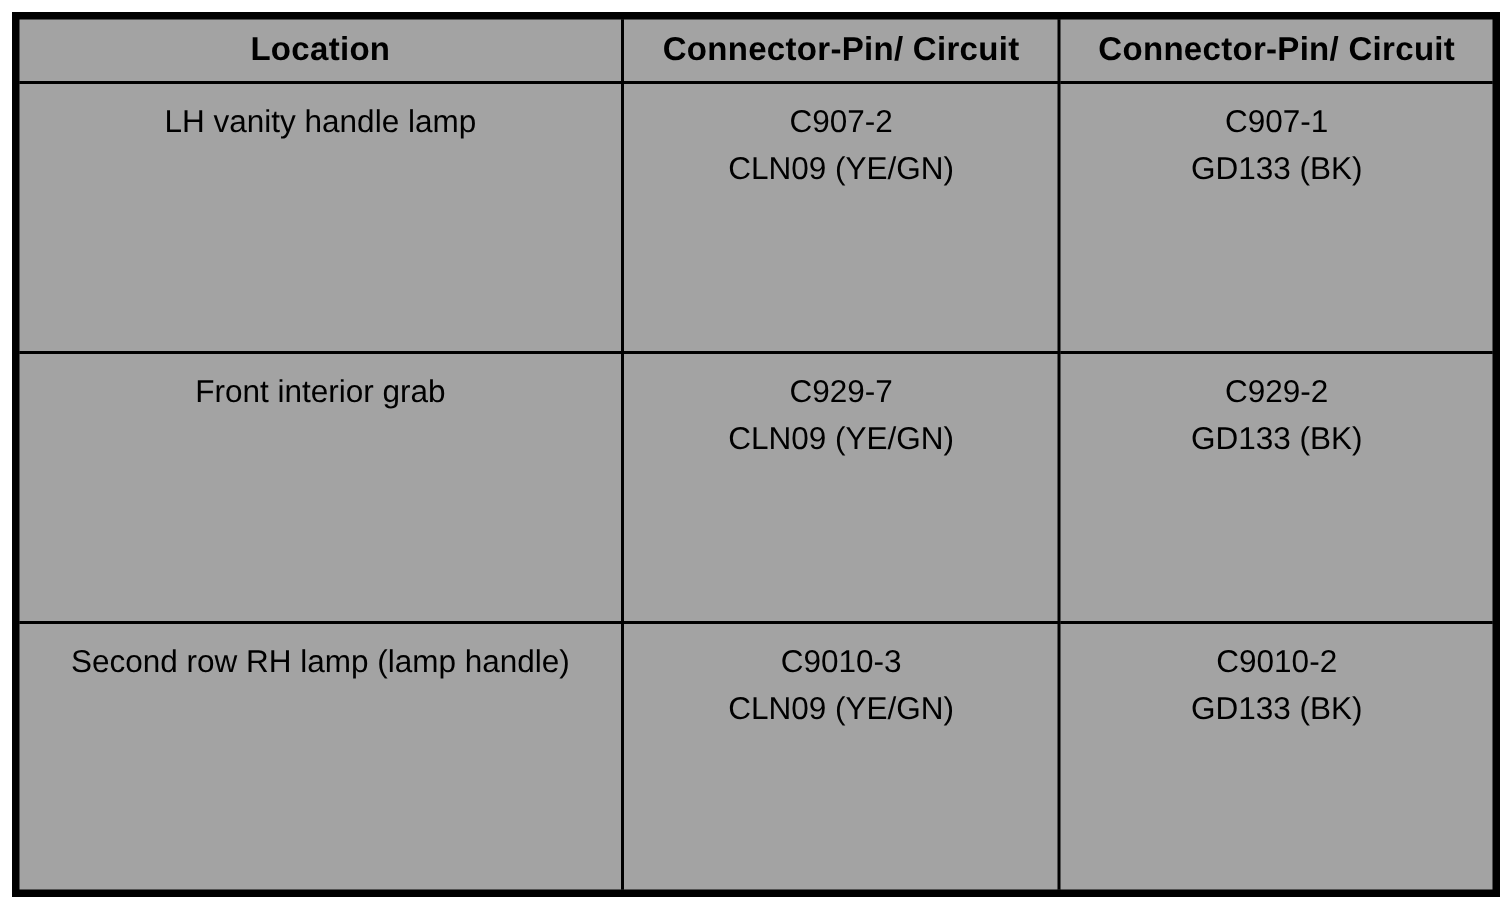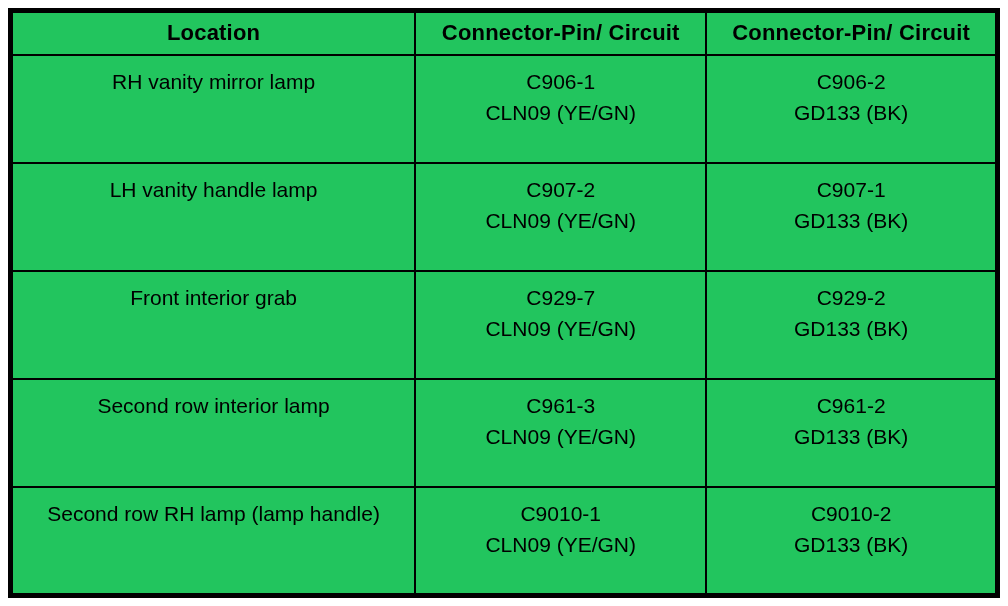--- a/index.html
+++ b/index.html
@@ -19,21 +19,21 @@
     width: 1008px;
     height: 606px;
     padding: 8px;
   }
   table.pin-table {
     width: 992px;
     height: 590px;
     border-collapse: collapse;
     border: 5px solid #000000;
     table-layout: fixed;
-    background: #22c55e;
+    background: #a3a3a3;
   }
   .pin-table th,
   .pin-table td {
     border: 2px solid #000000;
     text-align: center;
     color: #000000;
     box-sizing: border-box;
     overflow: hidden;
   }
   .pin-table thead th {
@@ -67,33 +67,20 @@
       <col class="col-connector">
     </colgroup>
     <thead>
       <tr>
         <th>Location</th>
         <th>Connector-Pin/ Circuit</th>
         <th>Connector-Pin/ Circuit</th>
       </tr>
     </thead>
     <tbody>
-  <tr>
-    <td>
-      <span class="cell-line">RH vanity mirror lamp</span>
-    </td>
-    <td>
-      <span class="cell-line">C906-1</span>
-      <span class="cell-line">CLN09 (YE/GN)</span>
-    </td>
-    <td>
-      <span class="cell-line">C906-2</span>
-      <span class="cell-line">GD133 (BK)</span>
-    </td>
-  </tr>
 
   <tr>
     <td>
       <span class="cell-line">LH vanity handle lamp</span>
     </td>
     <td>
       <span class="cell-line">C907-2</span>
       <span class="cell-line">CLN09 (YE/GN)</span>
     </td>
     <td>
@@ -109,42 +96,29 @@
     <td>
       <span class="cell-line">C929-7</span>
       <span class="cell-line">CLN09 (YE/GN)</span>
     </td>
     <td>
       <span class="cell-line">C929-2</span>
       <span class="cell-line">GD133 (BK)</span>
     </td>
   </tr>
 
-  <tr>
-    <td>
-      <span class="cell-line">Second row interior lamp</span>
-    </td>
-    <td>
-      <span class="cell-line">C961-3</span>
-      <span class="cell-line">CLN09 (YE/GN)</span>
-    </td>
-    <td>
-      <span class="cell-line">C961-2</span>
-      <span class="cell-line">GD133 (BK)</span>
-    </td>
-  </tr>
 
 
 
   <tr>
     <td>
       <span class="cell-line">Second row RH lamp (lamp handle)</span>
     </td>
     <td>
-      <span class="cell-line">C9010-1</span>
+      <span class="cell-line">C9010-3</span>
       <span class="cell-line">CLN09 (YE/GN)</span>
     </td>
     <td>
       <span class="cell-line">C9010-2</span>
       <span class="cell-line">GD133 (BK)</span>
     </td>
   </tr>
 </tbody>
   </table>
 </div>

